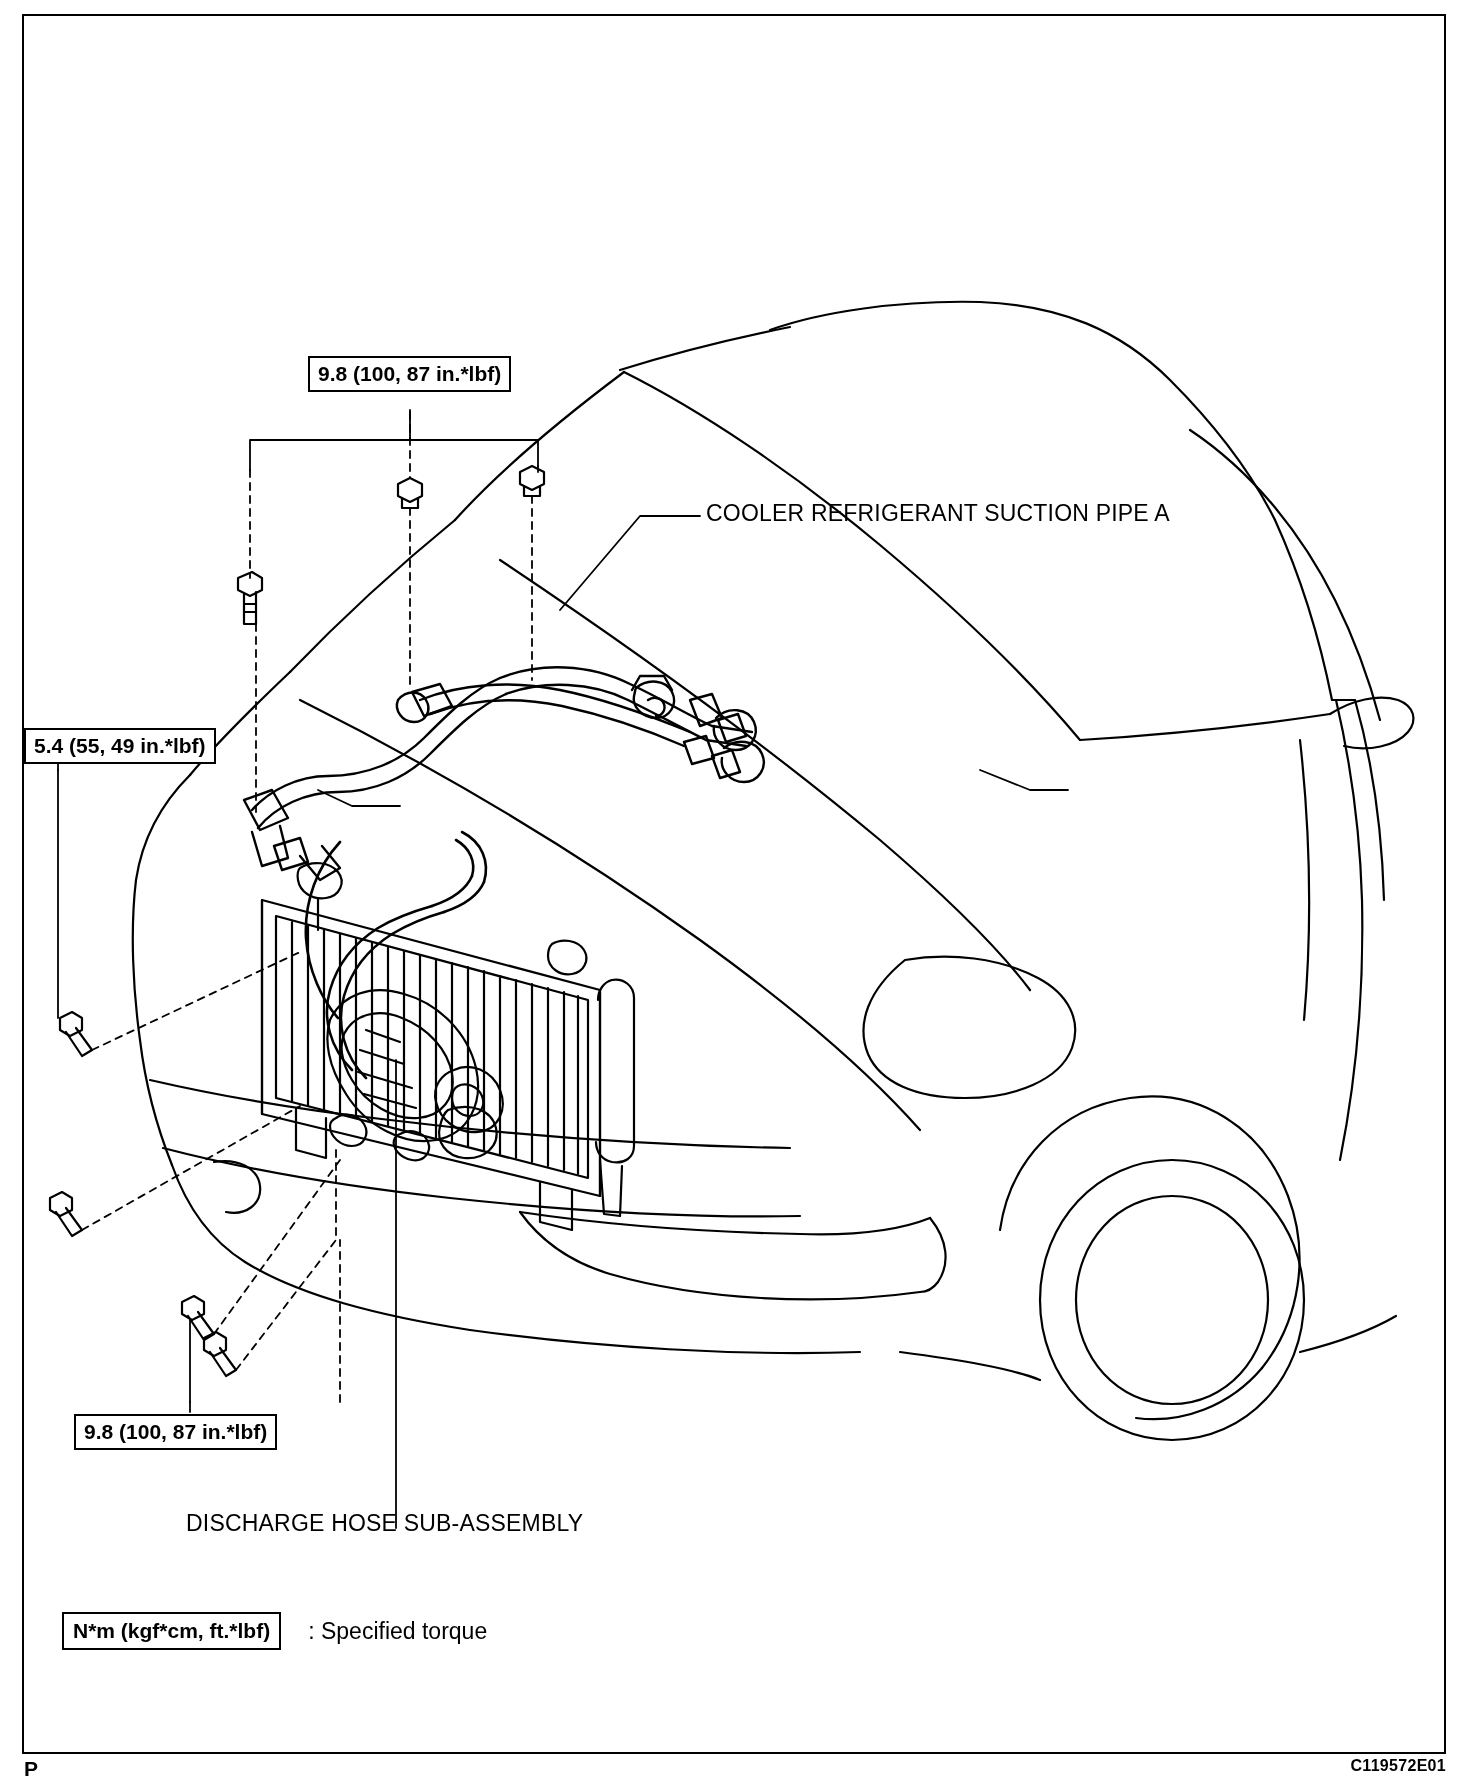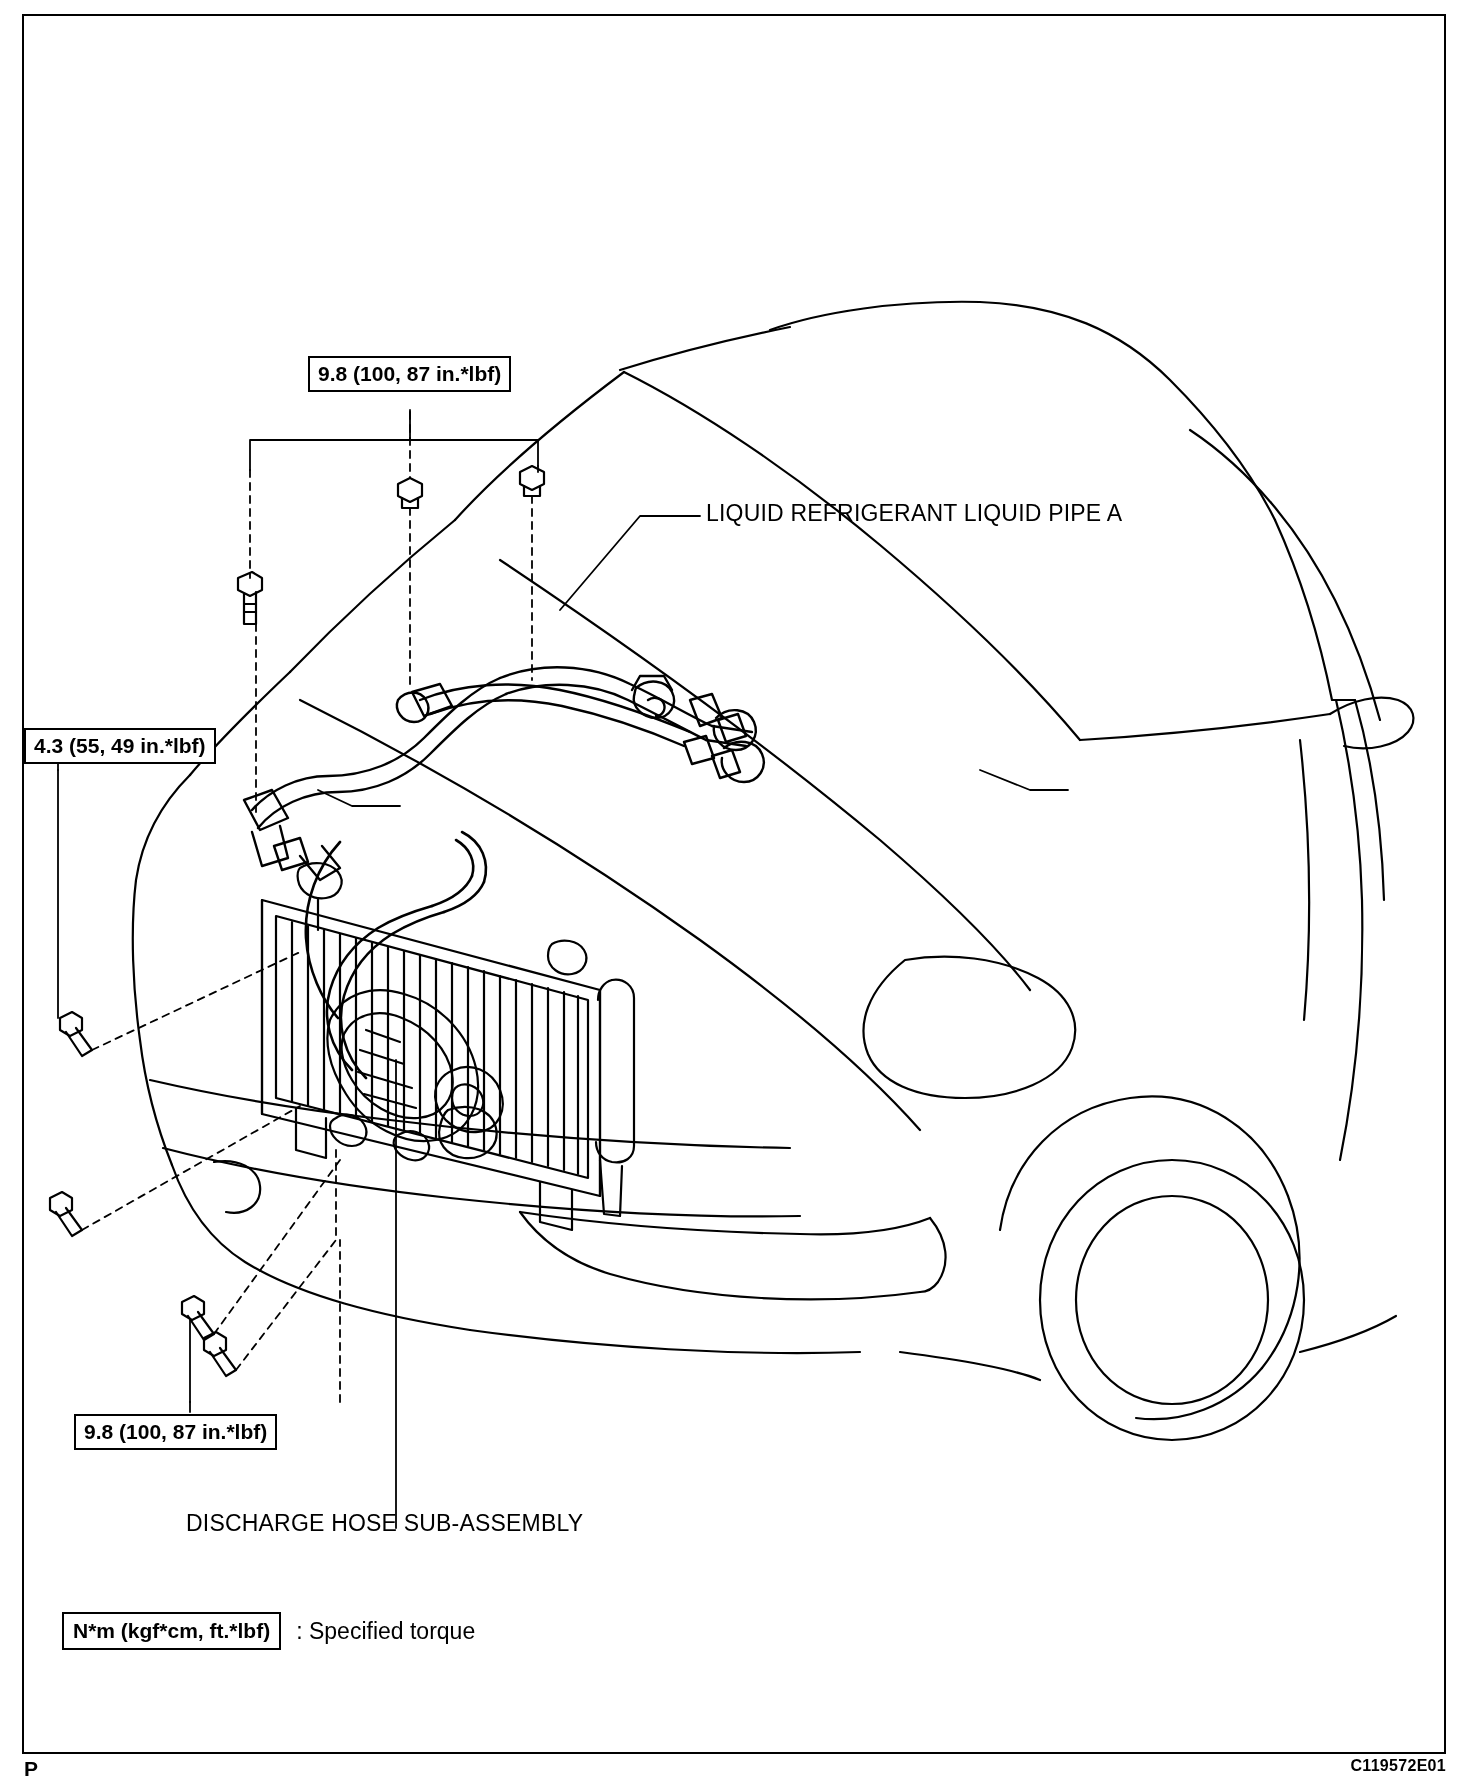--- a/index.html
+++ b/index.html
@@ -64,21 +64,21 @@
     white-space: nowrap;
   }
   .legend-box {
     border: 2px solid #000;
     padding: 6px 9px 7px 9px;
     font-size: 21px;
     line-height: 1;
     font-weight: bold;
   }
   .legend-text {
-    margin-left: 15px;
+    margin-left: 27px;
     font-size: 23px;
   }
   .corner-p {
     position: absolute;
     left: 24px;
     top: 1757px;
     font-size: 21px;
     font-weight: bold;
   }
   .fig-id {
@@ -310,25 +310,25 @@
         <path d="M700 516 L 640 516 L 560 610"></path>
         <path d="M400 806 L 352 806 L 318 790"></path>
         <path d="M1068 790 L 1030 790 L 980 770"></path>
         <path d="M396 1528 L 396 1060"></path>
       </g>
     </g>
   </svg>
 
   <div class="torque-box" style="left:308px; top:356px;">9.8 (100, 87 in.*lbf)</div>
 
-  <div class="torque-box" style="left:24px; top:728px;">4.3 (55, 49 in.*lbf)</div>
+  <div class="torque-box" style="left:24px; top:728px;">5.4 (55, 49 in.*lbf)</div>
 
   <div class="torque-box" style="left:74px; top:1414px;">9.8 (100, 87 in.*lbf)</div>
 
-  <div class="callout" style="left:706px; top:502px;">LIQUID REFRIGERANT LIQUID PIPE A</div>
+  <div class="callout" style="left:706px; top:502px;">COOLER REFRIGERANT SUCTION PIPE A</div>
 
 
   <div class="callout" style="left:186px; top:1512px;">DISCHARGE HOSE SUB-ASSEMBLY</div>
 
   <div class="legend">
     <span class="legend-box">N*m (kgf*cm, ft.*lbf)</span>
     <span class="legend-text">: Specified torque</span>
   </div>
 
   <div class="corner-p">P</div>

